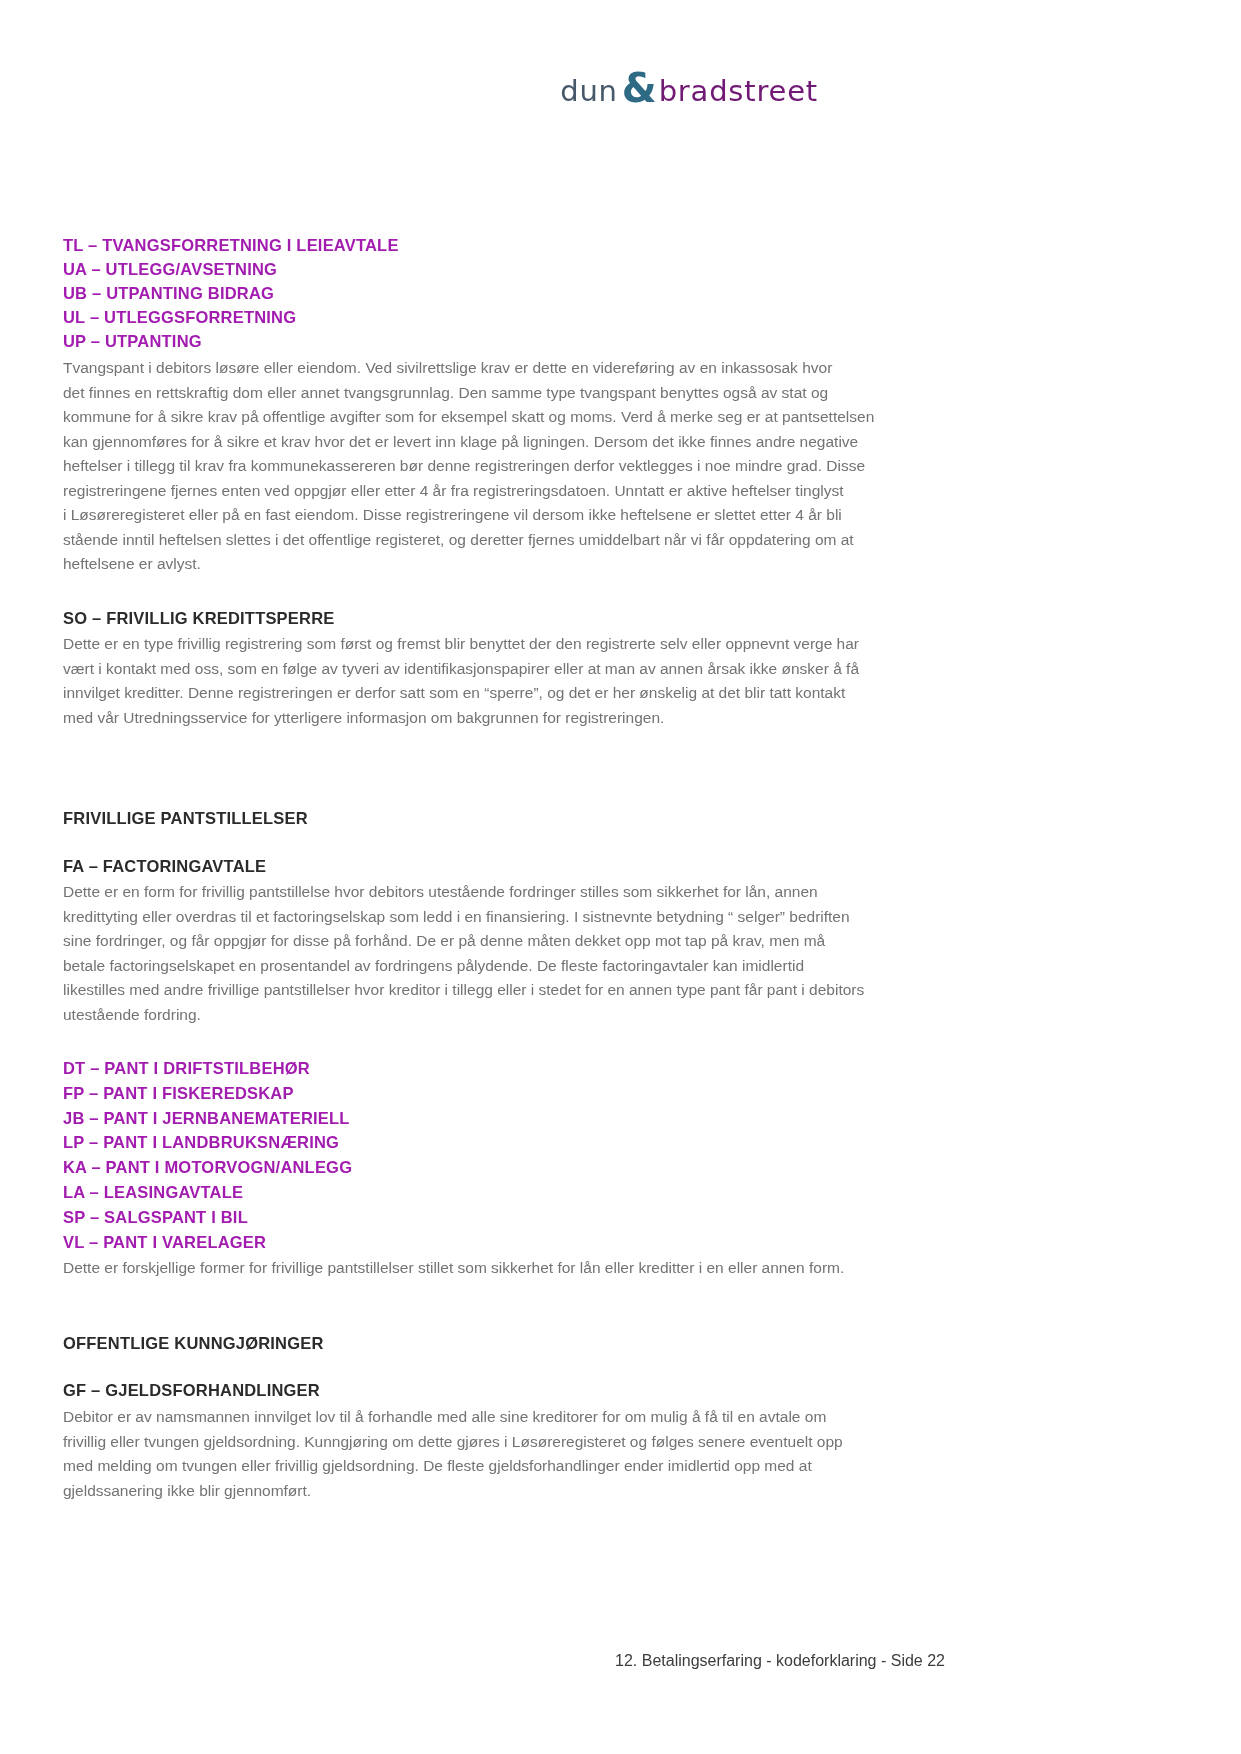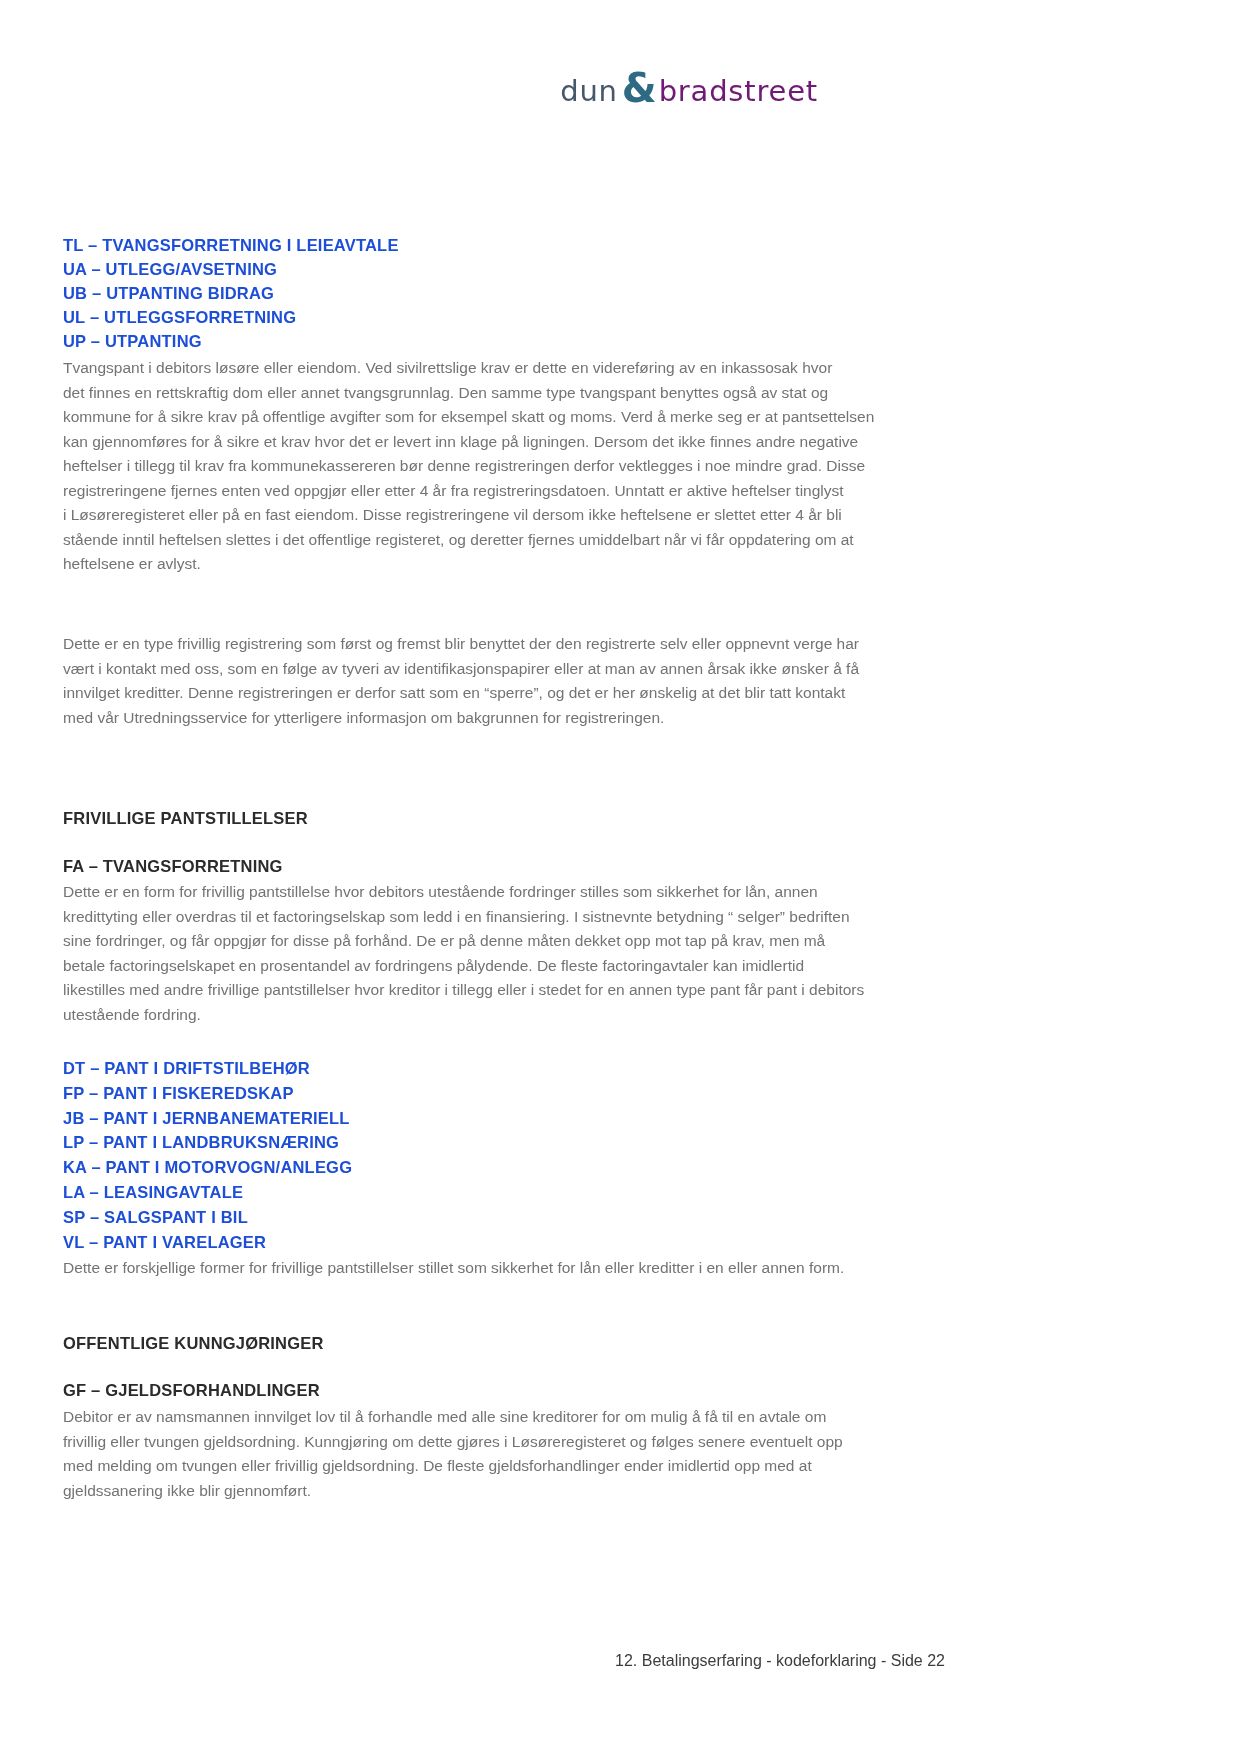--- a/index.html
+++ b/index.html
@@ -6,21 +6,21 @@
   .page{
     position:relative;
     width:1110px;height:1754px;
     background:#ffffff;
     font-family:"Liberation Sans",sans-serif;
     overflow:hidden;
   }
   .block{position:absolute;left:63px;width:900px;}
   .codes{
     font-weight:bold;font-size:16.5px;line-height:24px;
-    color:#1d4ed8;white-space:pre-line;letter-spacing:0.2px;
+    color:#a21caf;white-space:pre-line;letter-spacing:0.2px;
   }
   .codes-tall{line-height:24.8px;}
   .para{
     font-size:15.5px;line-height:24.5px;
     color:#737373;white-space:pre-line;
   }
   .heading{
     font-weight:bold;font-size:16.5px;line-height:24px;
     color:#2b2b2b;letter-spacing:0.2px;
   }
@@ -56,29 +56,30 @@
   <div class="block para" style="top:356px">Tvangspant i debitors løsøre eller eiendom. Ved sivilrettslige krav er dette en videreføring av en inkassosak hvor
 det finnes en rettskraftig dom eller annet tvangsgrunnlag. Den samme type tvangspant benyttes også av stat og
 kommune for å sikre krav på offentlige avgifter som for eksempel skatt og moms. Verd å merke seg er at pantsettelsen
 kan gjennomføres for å sikre et krav hvor det er levert inn klage på ligningen. Dersom det ikke finnes andre negative
 heftelser i tillegg til krav fra kommunekassereren bør denne registreringen derfor vektlegges i noe mindre grad. Disse
 registreringene fjernes enten ved oppgjør eller etter 4 år fra registreringsdatoen. Unntatt er aktive heftelser tinglyst
 i Løsøreregisteret eller på en fast eiendom. Disse registreringene vil dersom ikke heftelsene er slettet etter 4 år bli
 stående inntil heftelsen slettes i det offentlige registeret, og deretter fjernes umiddelbart når vi får oppdatering om at
 heftelsene er avlyst.</div>
 
+  <div class="block heading" style="top:606px">SO – FRIVILLIG KREDITTSPERRE</div>
 
   <div class="block para" style="top:632px">Dette er en type frivillig registrering som først og fremst blir benyttet der den registrerte selv eller oppnevnt verge har
 vært i kontakt med oss, som en følge av tyveri av identifikasjonspapirer eller at man av annen årsak ikke ønsker å få
 innvilget kreditter. Denne registreringen er derfor satt som en “sperre”, og det er her ønskelig at det blir tatt kontakt
 med vår Utredningsservice for ytterligere informasjon om bakgrunnen for registreringen.</div>
 
   <div class="block heading" style="top:806px">FRIVILLIGE PANTSTILLELSER</div>
 
-  <div class="block heading" style="top:854px">FA – TVANGSFORRETNING</div>
+  <div class="block heading" style="top:854px">FA – FACTORINGAVTALE</div>
 
   <div class="block para" style="top:880px">Dette er en form for frivillig pantstillelse hvor debitors utestående fordringer stilles som sikkerhet for lån, annen
 kredittyting eller overdras til et factoringselskap som ledd i en finansiering. I sistnevnte betydning “ selger” bedriften
 sine fordringer, og får oppgjør for disse på forhånd. De er på denne måten dekket opp mot tap på krav, men må
 betale factoringselskapet en prosentandel av fordringens pålydende. De fleste factoringavtaler kan imidlertid
 likestilles med andre frivillige pantstillelser hvor kreditor i tillegg eller i stedet for en annen type pant får pant i debitors
 utestående fordring.</div>
 
   <div class="block para" style="top:1256px">Dette er forskjellige former for frivillige pantstillelser stillet som sikkerhet for lån eller kreditter i en eller annen form.</div>
 

